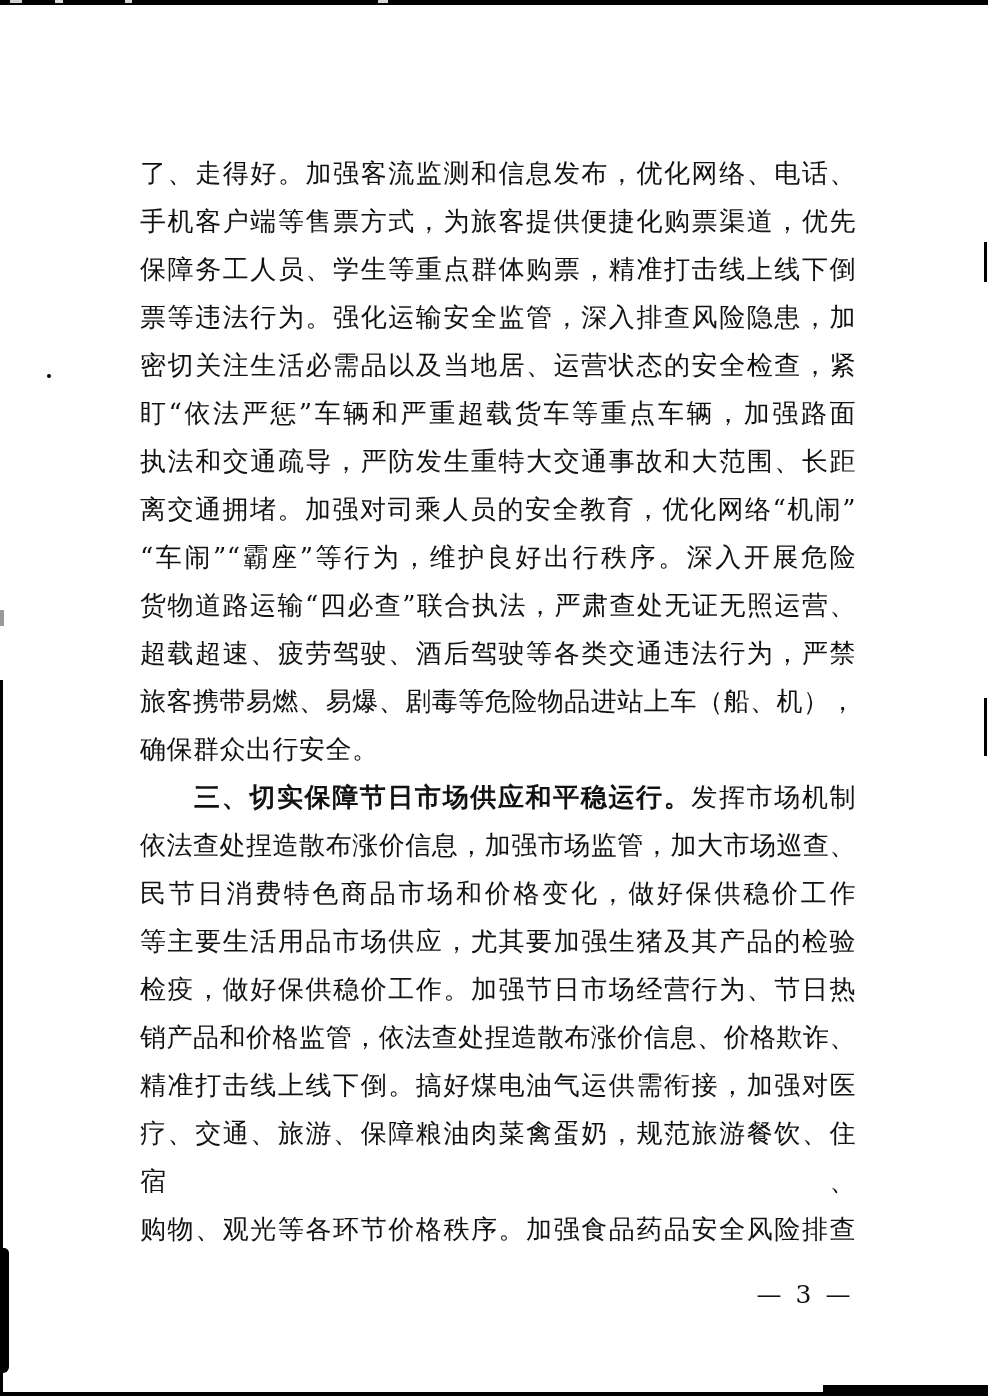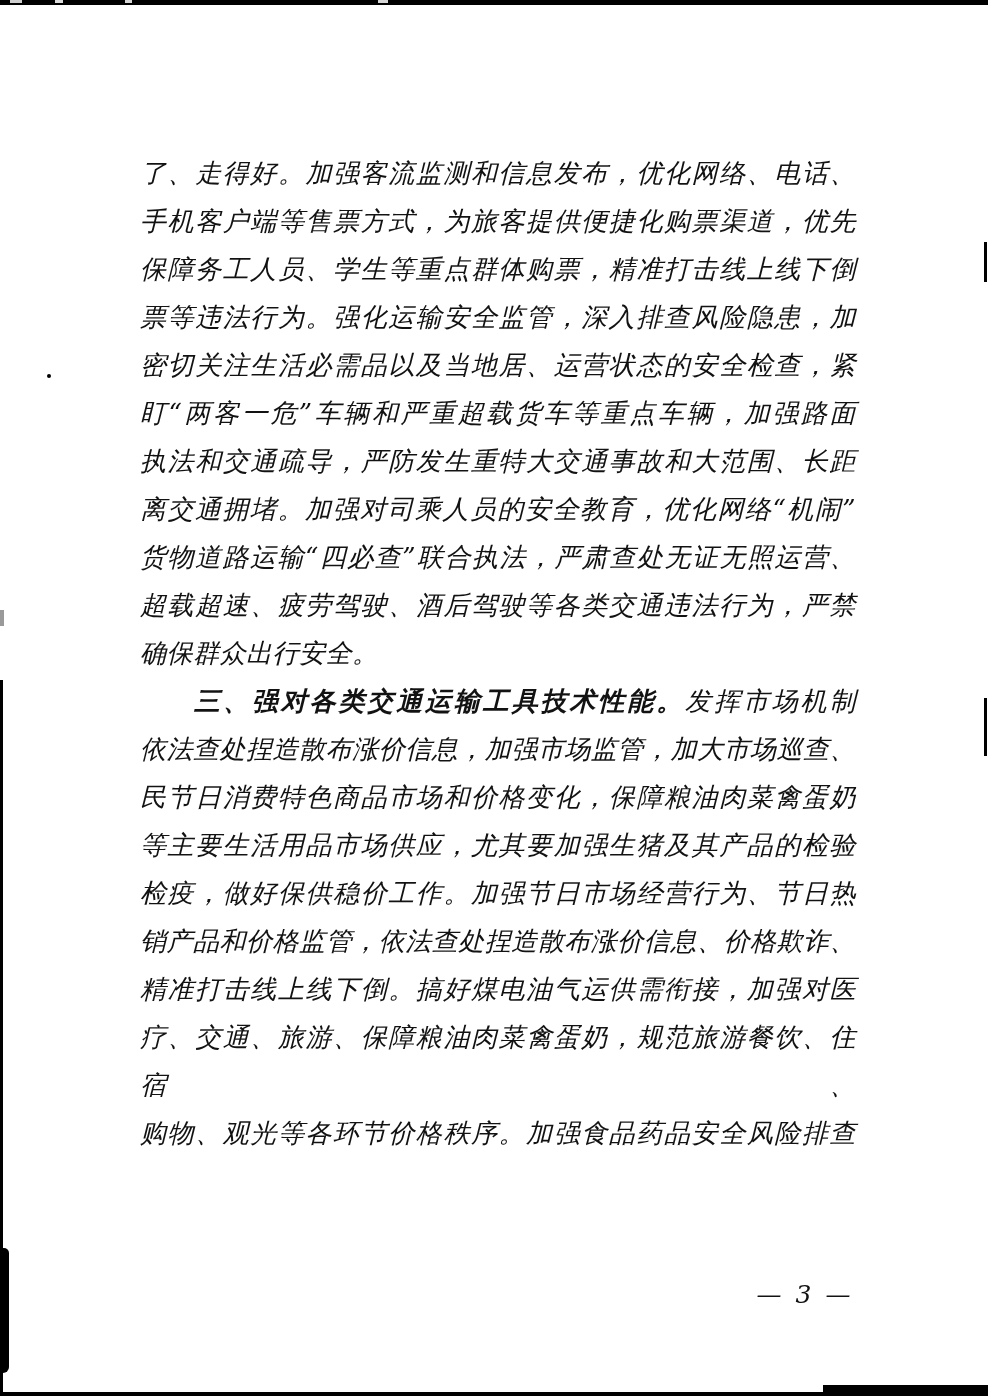--- a/index.html
+++ b/index.html
@@ -8,21 +8,20 @@
     background: #ffffff;
   }
   .page {
     position: relative;
     width: 988px;
     height: 1396px;
     background: #ffffff;
     overflow: hidden;
     font-family: "DejaVu Serif", serif;
     color: #121212;
-    font-style: italic;
   }
 
   
   .text-block {
     position: absolute;
     left: 140px;
     top: 149px;
     width: 716px;
   }
   .line {
@@ -92,31 +91,33 @@
   <div class="art art-right-dash-a"></div>
   <div class="art art-right-dash-b"></div>
   <div class="art art-dot"></div>
 
   <main class="text-block">
     <p class="line">了、走得好。加强客流监测和信息发布，优化网络、电话、</p>
     <p class="line">手机客户端等售票方式，为旅客提供便捷化购票渠道，优先</p>
     <p class="line">保障务工人员、学生等重点群体购票，精准打击线上线下倒</p>
     <p class="line">票等违法行为。强化运输安全监管，深入排查风险隐患，加</p>
     <p class="line">密切关注生活必需品以及当地居、运营状态的安全检查，紧</p>
-    <p class="line">盯“两客一危”车辆和严重超载货车等重点车辆，加强路面</p>
+    <p class="line">盯“依法严惩”车辆和严重超载货车等重点车辆，加强路面</p>
     <p class="line">执法和交通疏导，严防发生重特大交通事故和大范围、长距</p>
     <p class="line">离交通拥堵。加强对司乘人员的安全教育，优化网络“机闹”</p>
+    <p class="line">“车闹”“霸座”等行为，维护良好出行秩序。深入开展危险</p>
     <p class="line">货物道路运输“四必查”联合执法，严肃查处无证无照运营、</p>
     <p class="line">超载超速、疲劳驾驶、酒后驾驶等各类交通违法行为，严禁</p>
+    <p class="line">旅客携带易燃、易爆、剧毒等危险物品进站上车（船、机），</p>
     <p class="line short">确保群众出行安全。</p>
 
-    <p class="line indent"><strong>三、强对各类交通运输工具技术性能。</strong><span>发挥市场机制</span></p>
+    <p class="line indent"><strong>三、切实保障节日市场供应和平稳运行。</strong><span>发挥市场机制</span></p>
 
     <p class="line">依法查处捏造散布涨价信息，加强市场监管，加大市场巡查、</p>
-    <p class="line">民节日消费特色商品市场和价格变化，保障粮油肉菜禽蛋奶</p>
+    <p class="line">民节日消费特色商品市场和价格变化，做好保供稳价工作</p>
     <p class="line">等主要生活用品市场供应，尤其要加强生猪及其产品的检验</p>
     <p class="line">检疫，做好保供稳价工作。加强节日市场经营行为、节日热</p>
     <p class="line">销产品和价格监管，依法查处捏造散布涨价信息、价格欺诈、</p>
     <p class="line">精准打击线上线下倒。搞好煤电油气运供需衔接，加强对医</p>
     <p class="line">疗、交通、旅游、保障粮油肉菜禽蛋奶，规范旅游餐饮、住宿、</p>
     <p class="line">购物、观光等各环节价格秩序。加强食品药品安全风险排查</p>
   </main>
 
   <div class="page-number">— 3 —</div>
 

